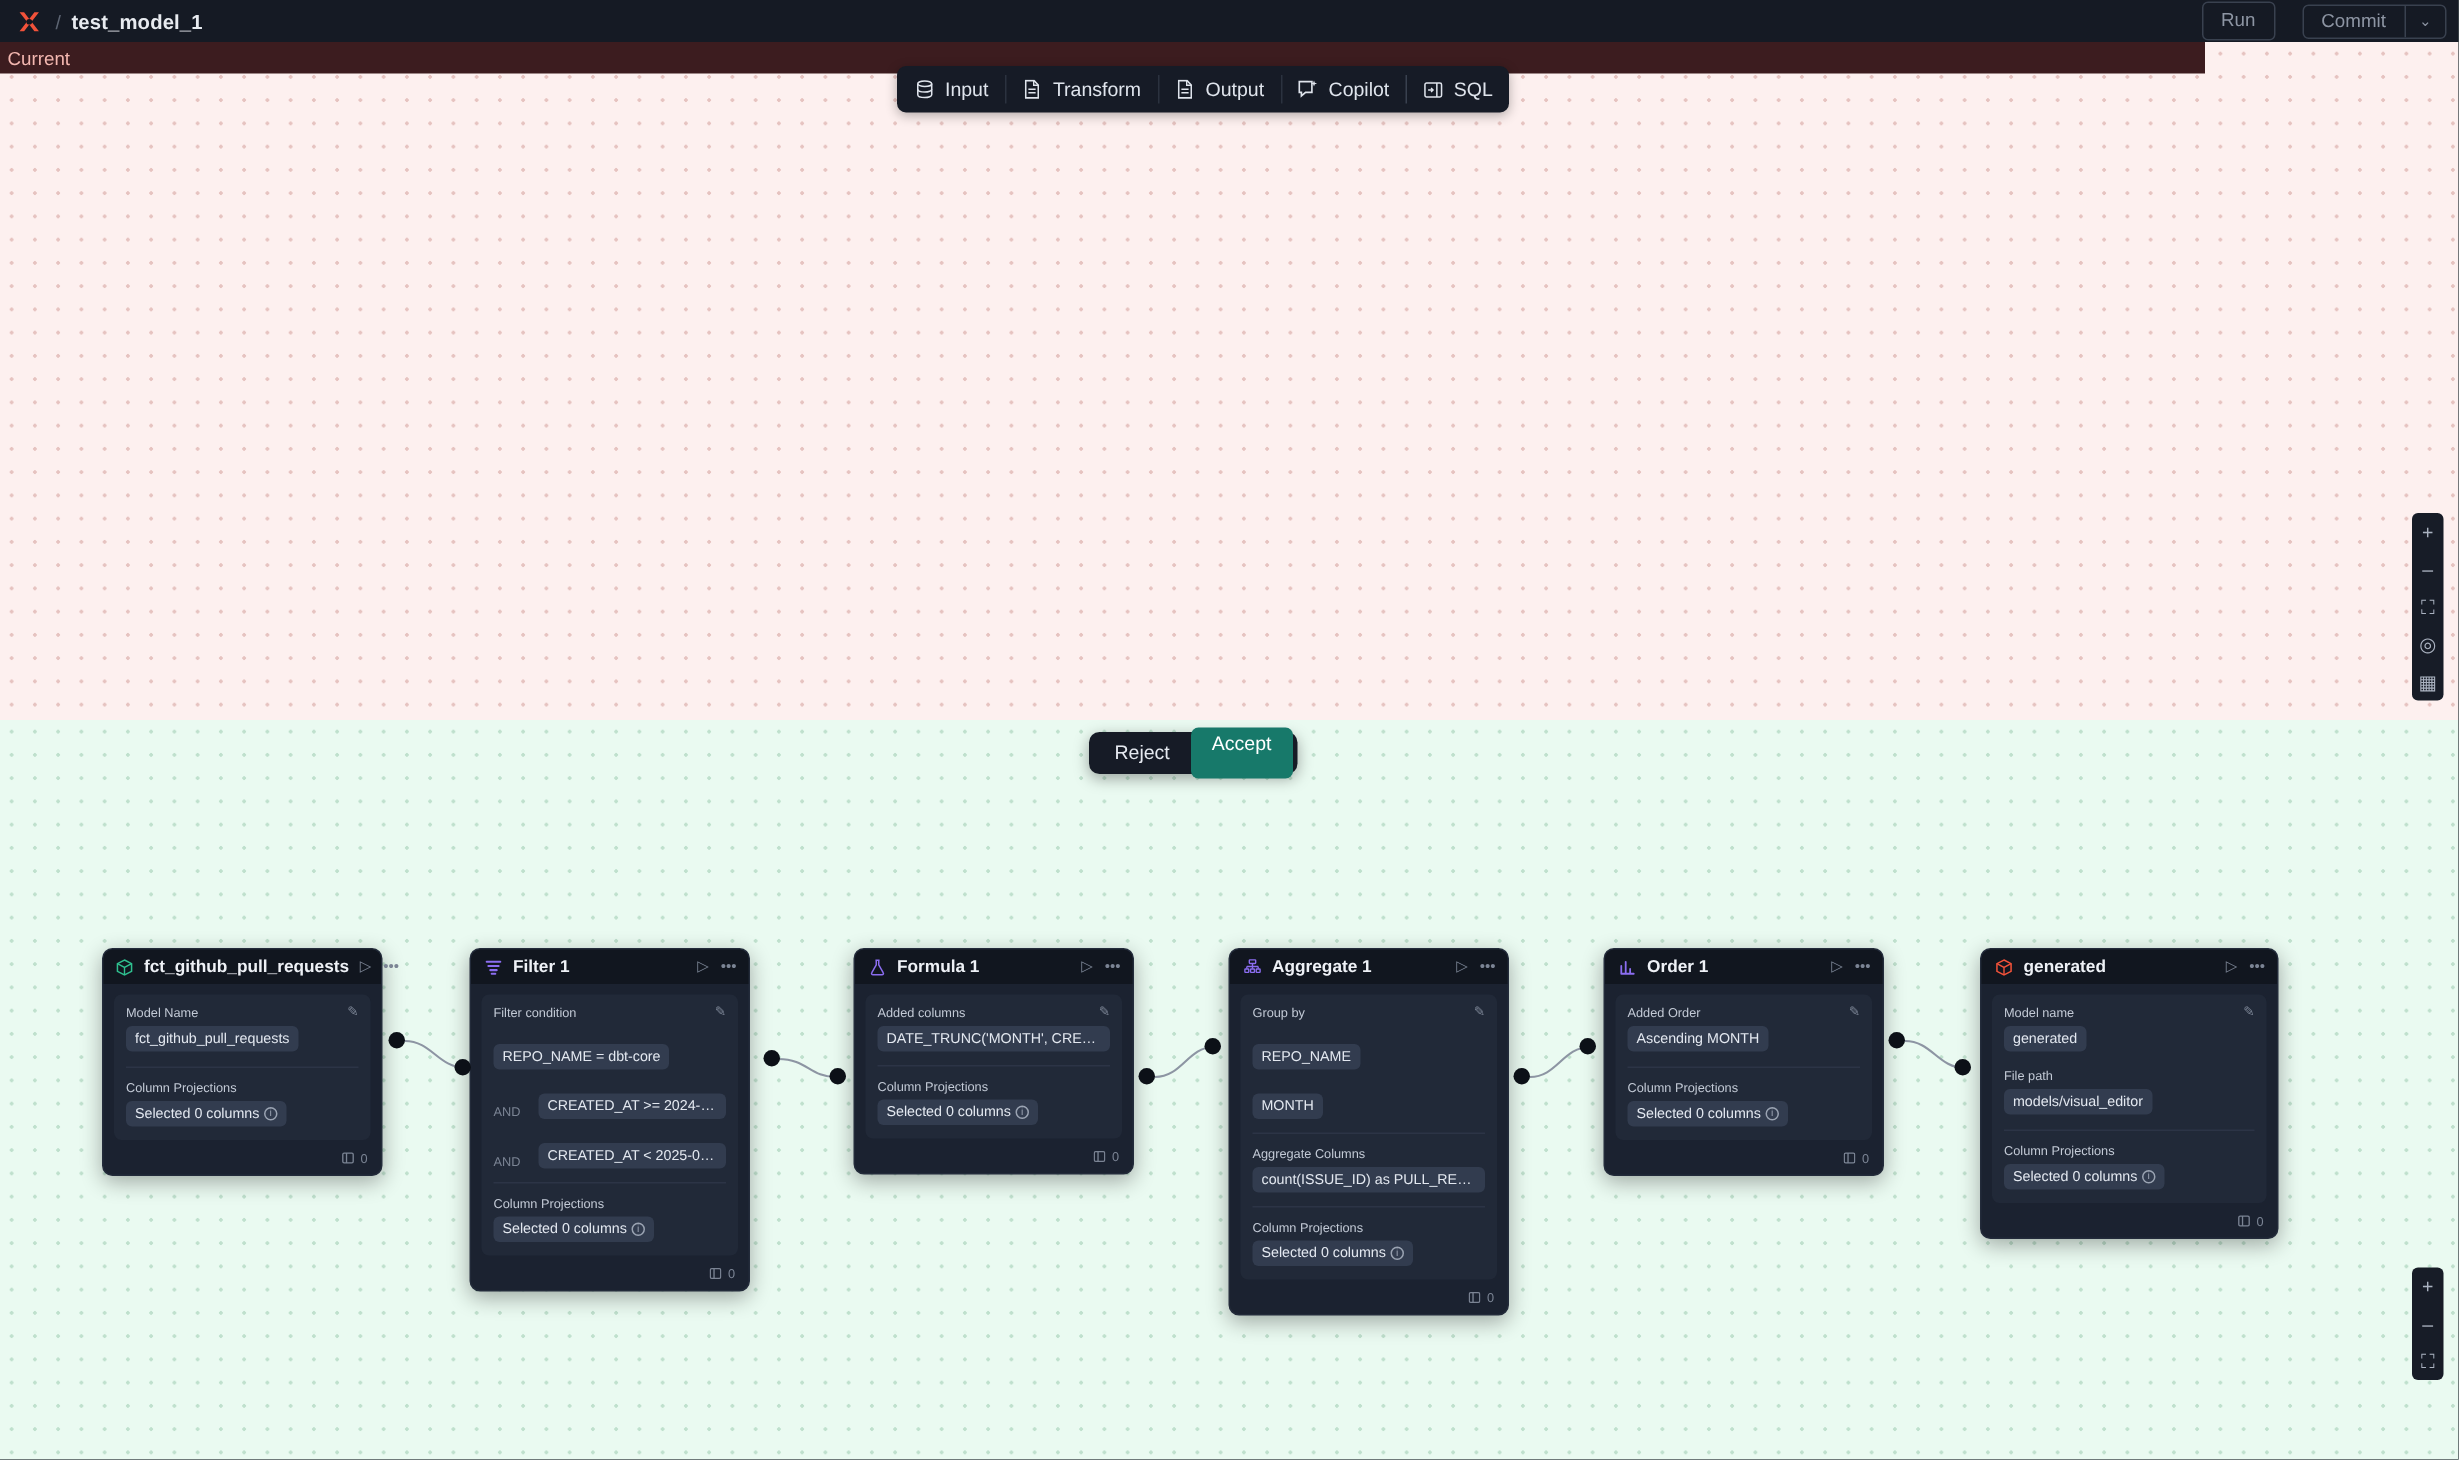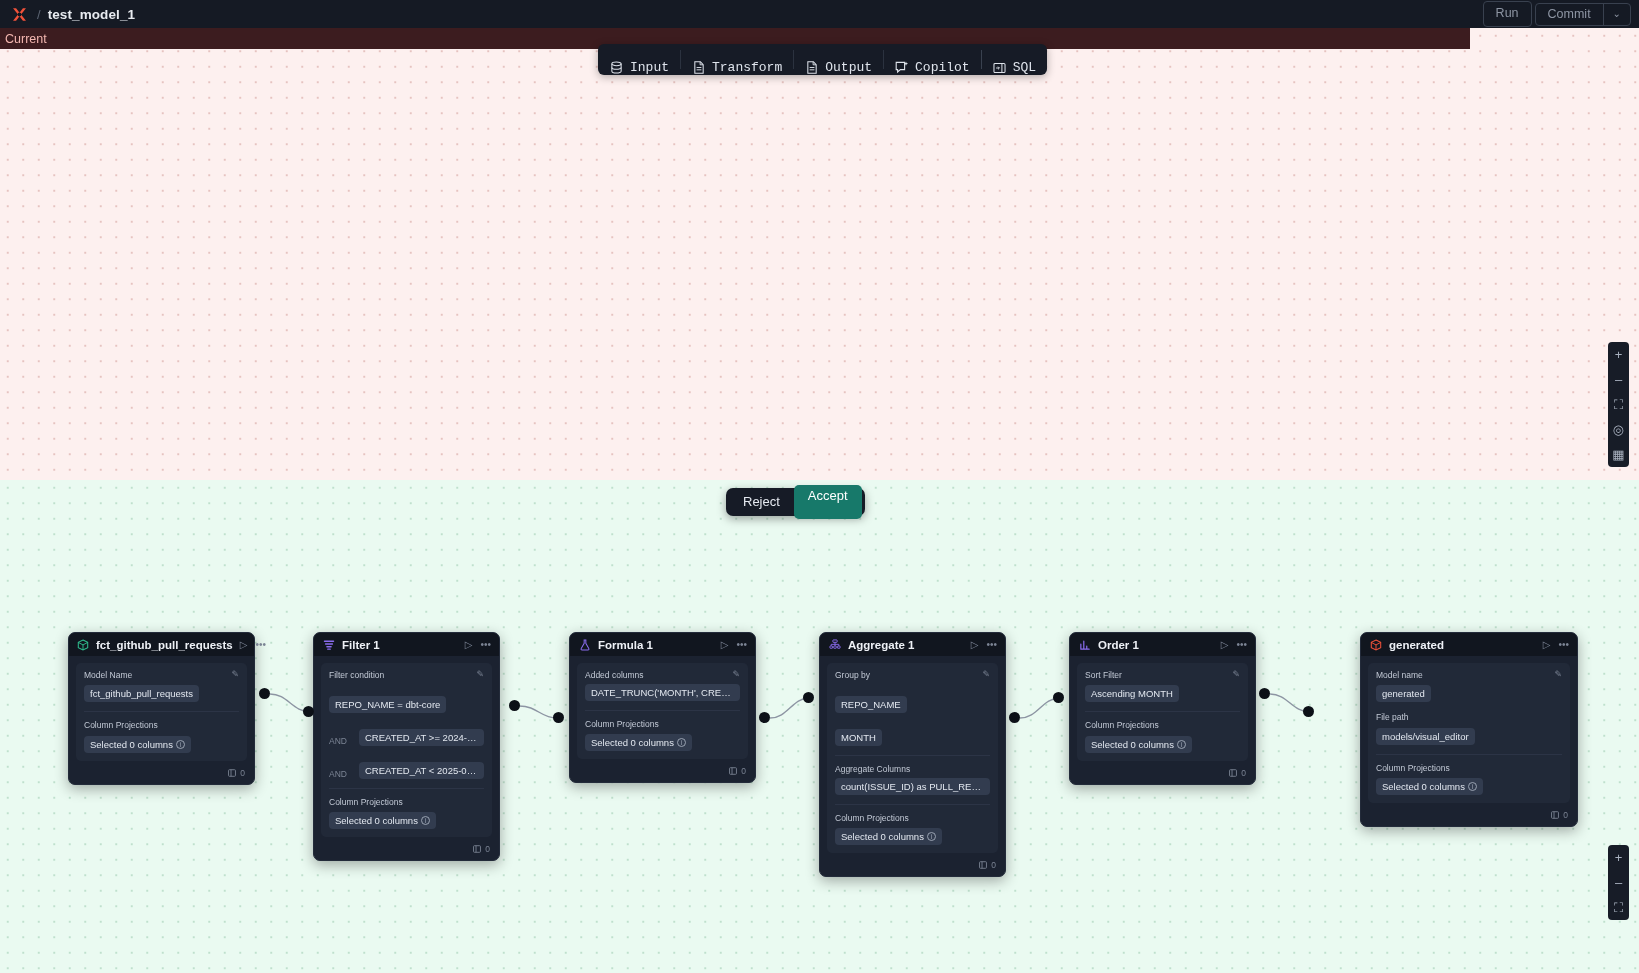--- a/index.html
+++ b/index.html
@@ -13,21 +13,21 @@
 
   
   .titlebar {
     position: absolute; top: 0; left: 0; width: 1639px; height: 28px;
     background: #151a24; display: flex; align-items: center;
     padding: 0 8px; z-index: 40;
   }
   .brand-mark { width: 22px; height: 22px; display: flex; align-items: center; justify-content: center; }
   .slash { color: #5d6573; font-size: 13px; margin: 0 7px; }
   .model-title { color: #e8ebf0; font-size: 13.5px; font-weight: bold; letter-spacing: .1px; }
-  .tb-right { margin-left: auto; display: flex; align-items: center; gap: 3px; }
+  .tb-right { margin-left: auto; display: flex; align-items: center; gap: 18px; }
   .tb-btn {
     border: 1px solid #39414f; border-radius: 4px; color: #8d95a3;
     font-size: 12.5px; padding: 3px 12px 4px; background: transparent;
     line-height: 1.3;
   }
   .commit-group { display: flex; border: 1px solid #39414f; border-radius: 4px; overflow: hidden; }
   .commit-group .lbl { color: #8d95a3; font-size: 12.5px; padding: 3px 12px 4px; }
   .commit-group .caret { color: #8d95a3; font-size: 10px; padding: 3px 9px 4px; border-left: 1px solid #39414f; display:flex; align-items:center;}
 
   
@@ -54,22 +54,22 @@
   .tag-current { background: #3c1c1f; color: #f3b7b0; }
   .tag-new { background: #123029; color: #6fe0b0; }
 
   
   .toolpill {
     position: absolute; left: 598px; top: 44px; height: 31px;
     background: #161b26; border-radius: 6px; display: flex; align-items: stretch;
     z-index: 30; box-shadow: 0 2px 8px rgba(0,0,0,.30);
   }
   .tp-item {
-    display: flex; align-items: flex-end; gap: 6px; padding: 0 11px;
-    color: #dfe4ec; font-size: 13px; position: relative; font-family: Liberation Mono, monospace;
+    display: flex; align-items: center; gap: 6px; padding: 0 11px;
+    color: #dfe4ec; font-size: 13px; position: relative;
   }
   .tp-item + .tp-item::before {
     content:""; position:absolute; left:0; top:6px; bottom:6px; width:1px; background:#2b323f;
   }
   .tp-item.nosep + .tp-item::before { background: #39414f; }
   .tp-ic { width: 15px; height: 15px; display:flex; align-items:center; justify-content:center; }
 
   
   .ra-bar {
     position: absolute; left: 726px; top: 488px; height: 28px;
@@ -430,40 +430,40 @@
       </span>
       <span class="node-title">Order 1</span>
       <span class="head-actions">
         <span class="ha">▷</span>
         <span class="ha">•••</span>
       </span>
     </div>
     <div class="node-body">
       <div class="sect">
         <span class="pencil">✎</span>
-        <div class="sect-label">Sort Filter</div>
+        <div class="sect-label">Added Order</div>
         <span class="pill">Ascending MONTH</span>
       </div>
       <div class="sect">
         <div class="sect-label">Column Projections</div>
         <span class="pill"><span>Selected 0 columns</span><span class="info-ic">i</span></span>
       </div>
     </div>
     <div class="node-foot">
       <span class="foot-ic">
         <svg width="8" height="8" viewBox="0 0 9 9">
             <rect x=".6" y=".8" width="7.8" height="7.4" rx="1" fill="none" stroke="#7b8494" stroke-width="1"></rect>
             <path d="M3.4.8v7.4" stroke="#7b8494" stroke-width="1"></path>
           </svg>
       </span>
       <span>0</span>
     </div>
   </div>
 
-  <div class="node" style="left:1320px; top:632px; width:218px;margin-left:40px;">
+  <div class="node" style="left:1320px; top:632px; width:199px;">
     <div class="node-head">
       <span class="node-ic">
         <svg width="12" height="12" viewBox="0 0 13 13">
             <path d="M6.5 1.1 11.6 3.7v5.6L6.5 11.9 1.4 9.3V3.7z" fill="none" stroke="#f1523a" stroke-width="1.1"></path>
             <path d="M1.4 3.7 6.5 6.4l5.1-2.7M6.5 6.4v5.5" fill="none" stroke="#f1523a" stroke-width="1"></path>
           </svg>
       </span>
       <span class="node-title">generated</span>
       <span class="head-actions">
         <span class="ha">▷</span>

